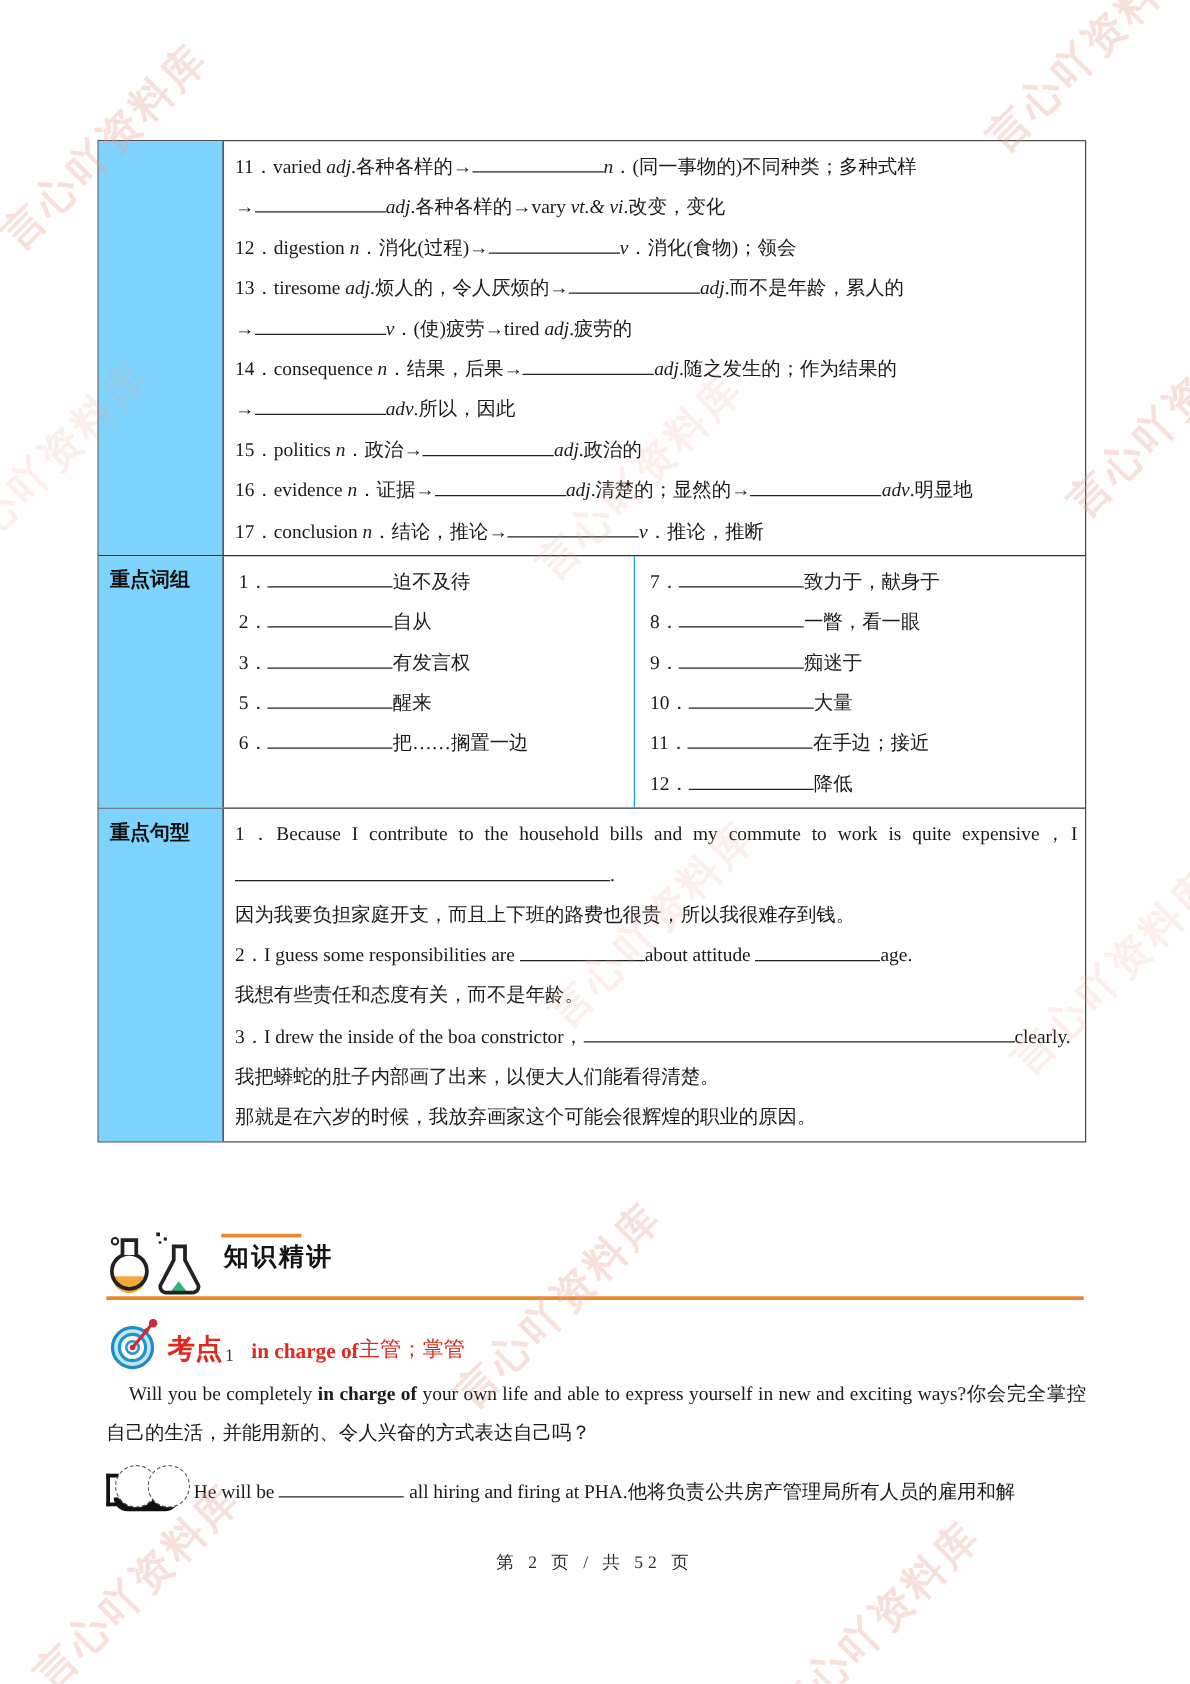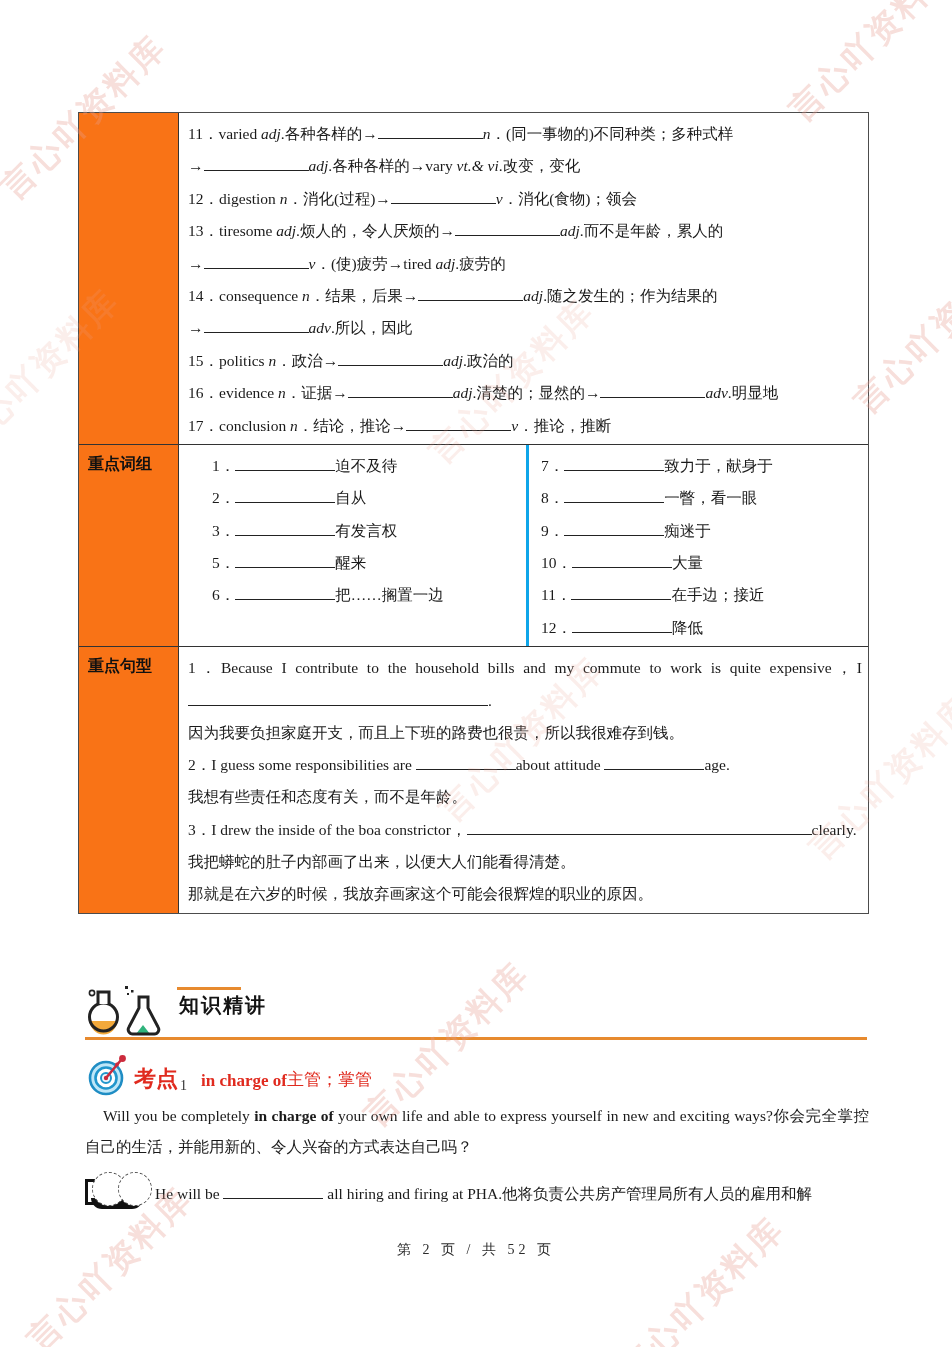--- a/index.html
+++ b/index.html
@@ -20,29 +20,29 @@
   }
   .wm.faint{ color:rgba(231,158,146,0.18); }
   
   .tbl{
     position:absolute; left:78px; top:112px; width:791px;
     border:1.5px solid #4c4c4c; box-sizing:border-box; z-index:2; background:transparent;
   }
   .trow{ display:flex; }
   .trow + .trow{ border-top:1px solid #333; }
   .thead{
-    width:100px; flex:0 0 100px; background:#f97316; border-right:1px solid #333;
+    width:100px; flex:0 0 100px; background:#7dd3fc; border-right:1px solid #333;
     box-sizing:border-box; padding:9px 0 0 9px;
     font-family:"Liberation Sans","DejaVu Sans",sans-serif;
     font-weight:bold; font-size:16px; color:#111;
   }
   .tbody{ flex:1; box-sizing:border-box; padding:5px 6px 2px 9px; }
   .two-col{ display:flex; padding:0; }
   .pcol{ box-sizing:border-box; padding:5px 6px 2px 12px; }
-  .pcol.left{ width:329px; flex:0 0 329px; border-right:3px solid #0ea5e9;margin-left:21px; }
+  .pcol.left{ width:329px; flex:0 0 329px; border-right:1px solid #0ea5e9; }
   .pcol.right{ flex:1; }
   .line{ height:32.4px; line-height:32.4px; white-space:nowrap; overflow:hidden; }
   .sent{ margin:0; line-height:32.3px; text-align:justify; }
   .seg-i{ font-style:italic; }
   .seg-b{ font-weight:bold; }
   .blank{
     display:inline-block; height:0.95em; vertical-align:baseline;
     border-bottom:1.3px solid #222;
   }
   

